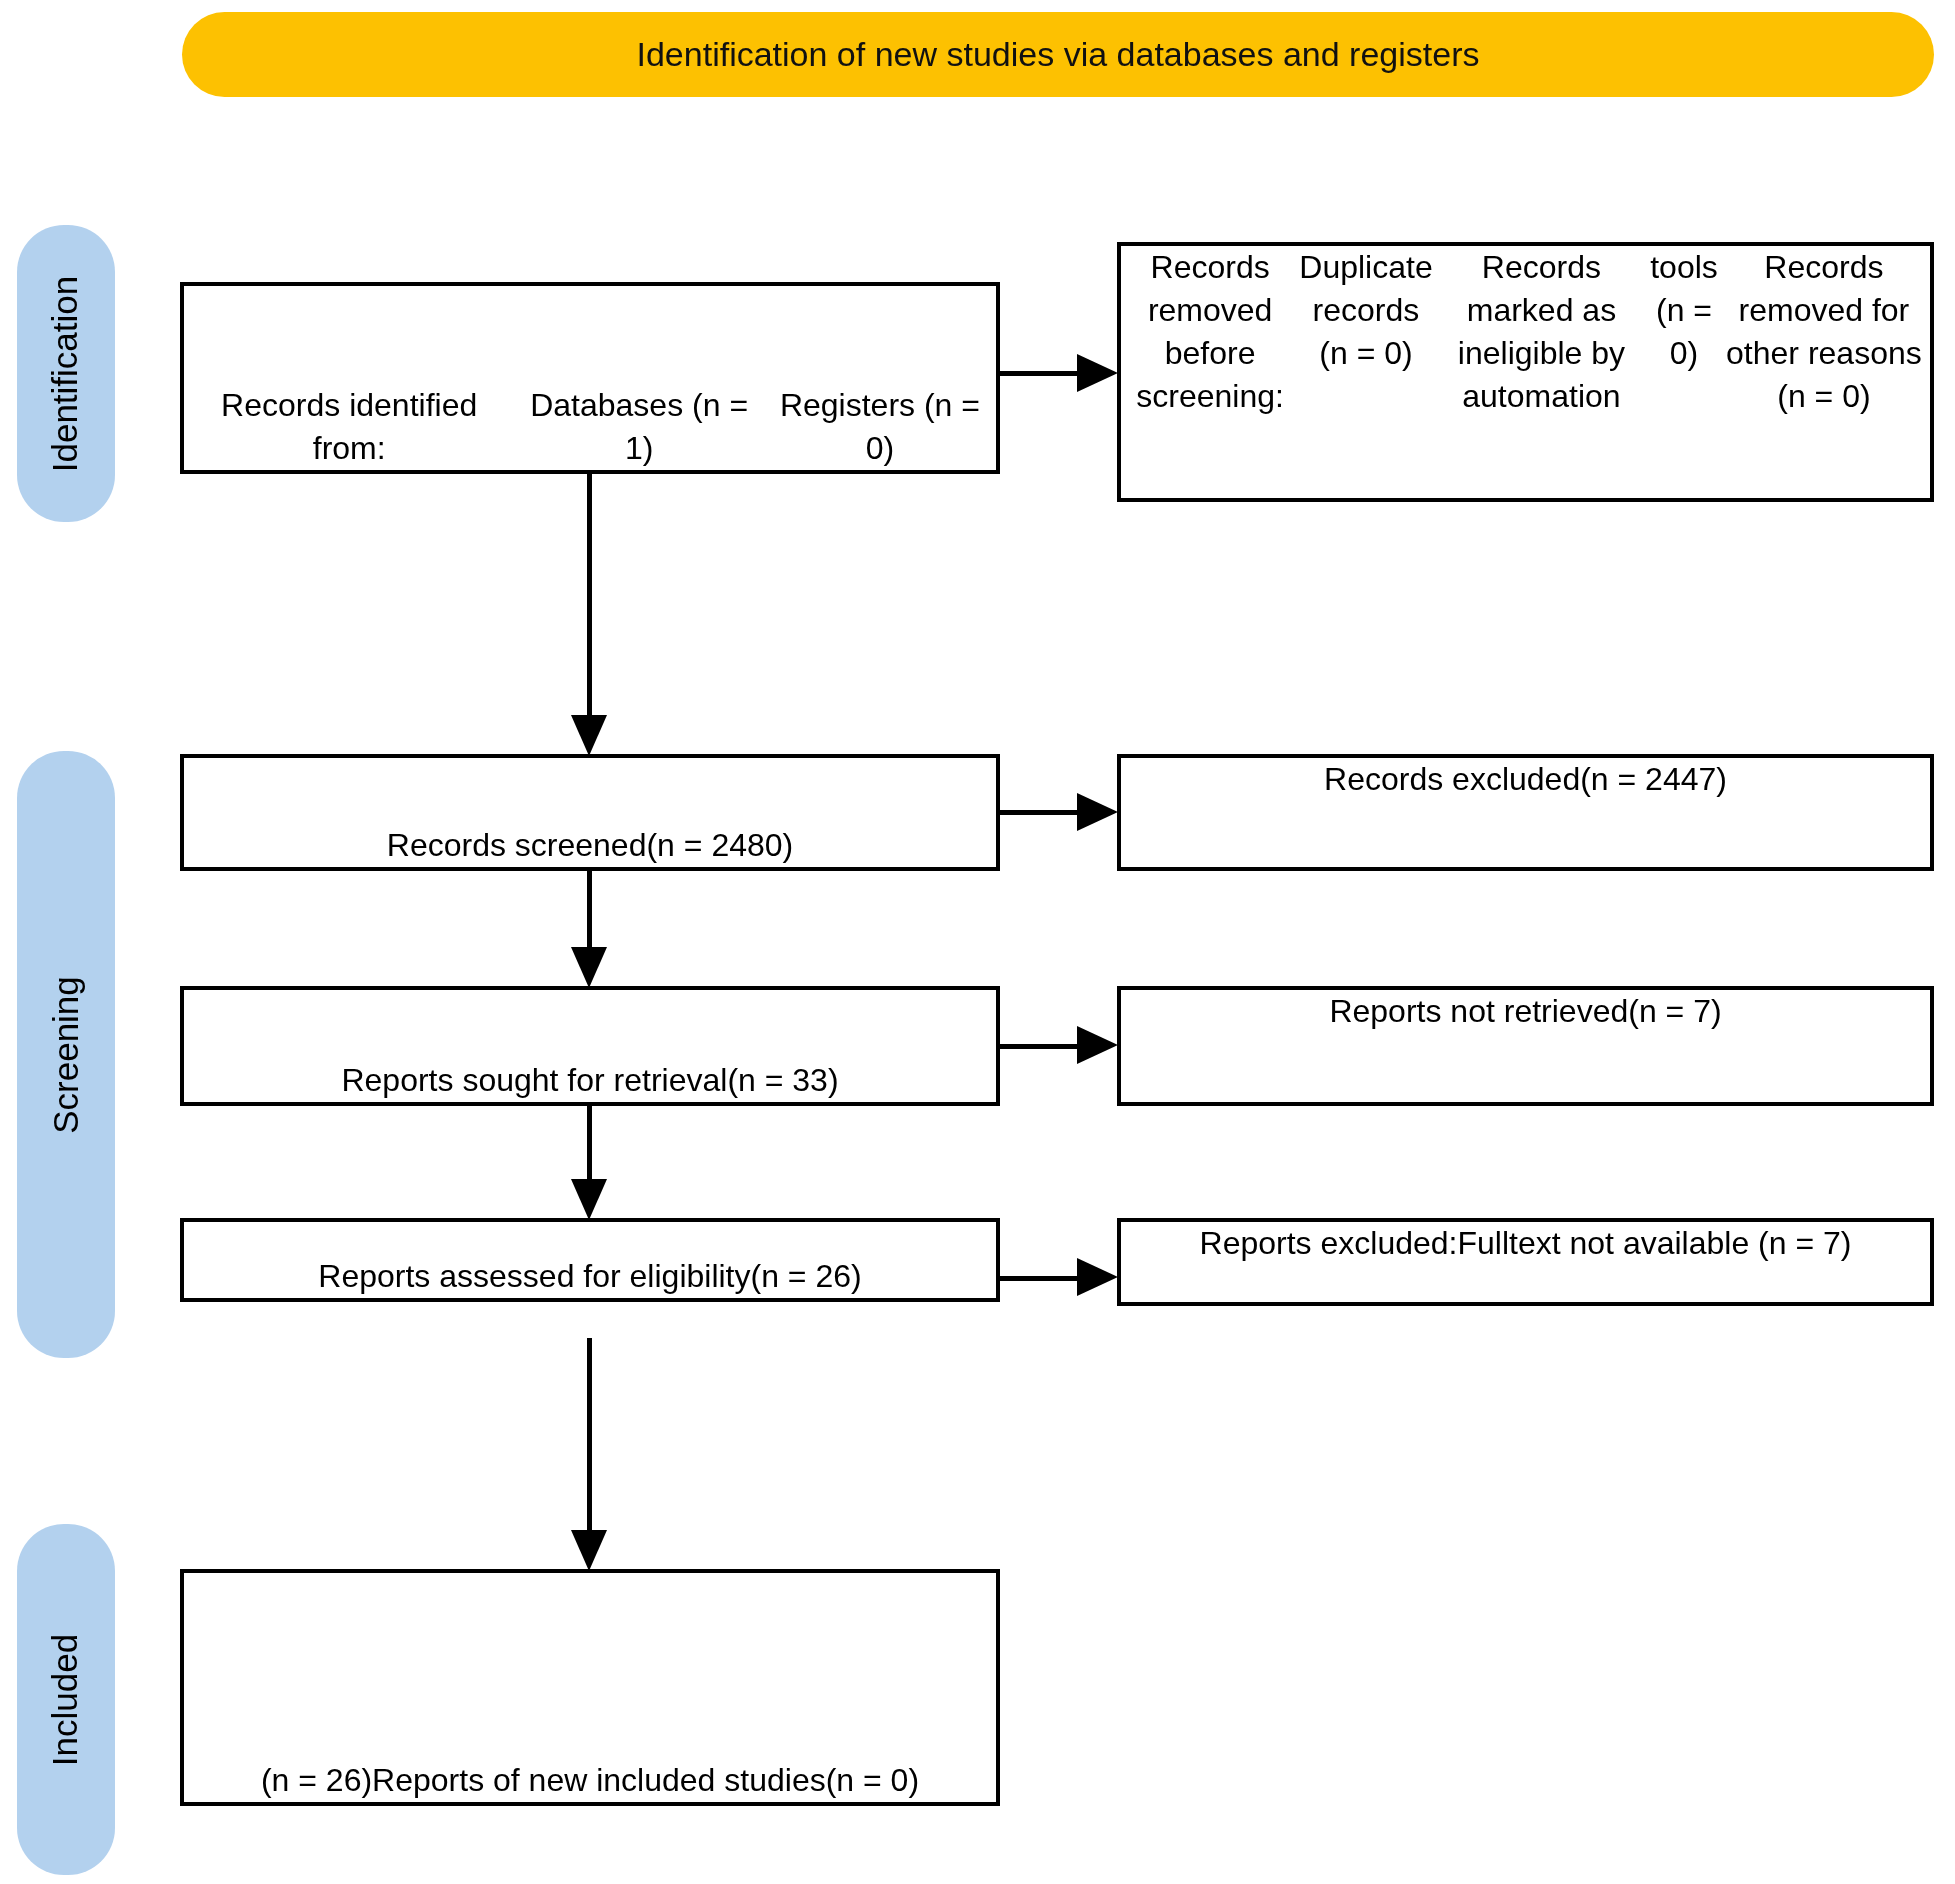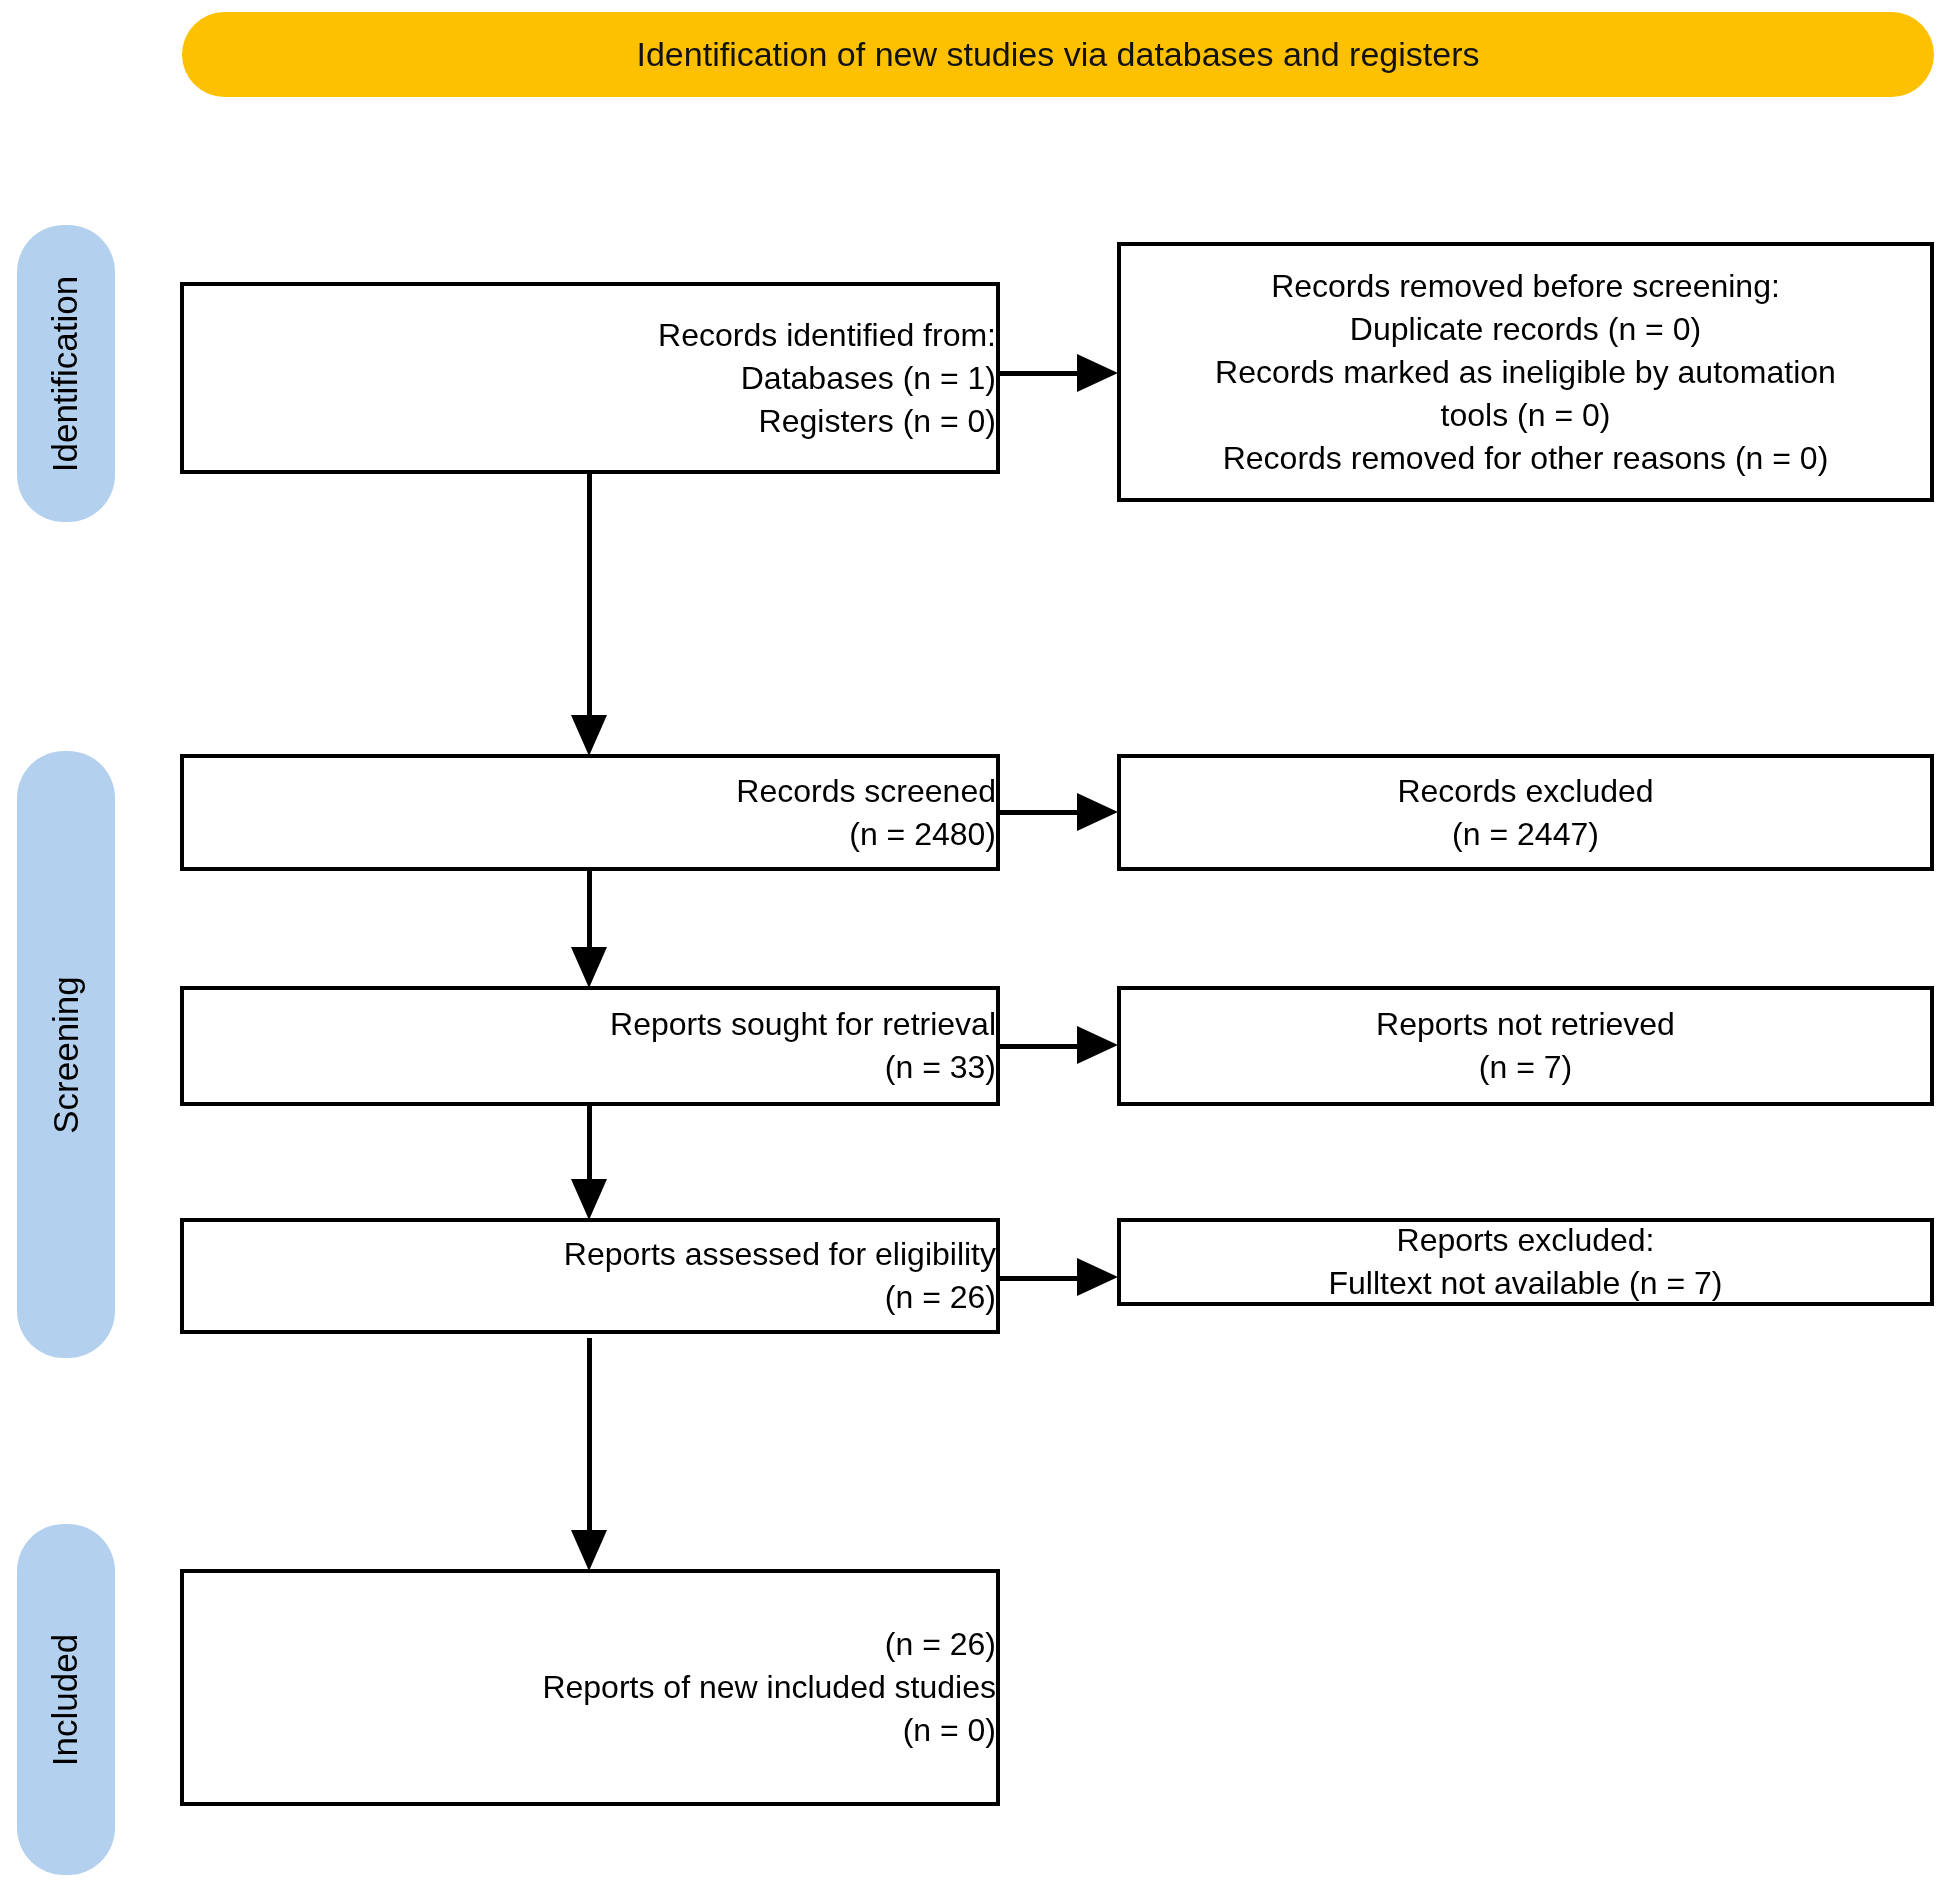--- a/index.html
+++ b/index.html
@@ -29,29 +29,29 @@
     transform:rotate(-90deg); white-space:nowrap;
     font-size:35px; color:#000;
   }
   #stage-identification { top:225px; height:297px; }
   #stage-screening      { top:751px; height:607px; }
   #stage-included       { top:1524px; height:351px; }
 
   
   .box {
     position:absolute; background:#ffffff; border:4.5px solid #000;
-    display:flex; flex-direction:column; justify-content:center;
+    display:flex; flex-direction:row; justify-content:center;
     text-align:center; font-size:32px; line-height:43px;
   }
   .main-col { left:180px;  width:820px;align-items:flex-end; }
   .side-col { left:1117px; width:817px; }
   #box-main-0 { top:282px;  height:192px; }
   #box-main-1 { top:754px; height:117px; }
   #box-main-2 { top:986px; height:120px; }
-  #box-main-3 { top:1218px; height:116px; }
+  #box-main-3 { top:1218px; height:84px; }
   #box-main-4 { top:1569px; height:237px; }
   #box-side-0 { top:242px;  height:260px; }
   #box-side-1 { top:754px; height:117px; }
   #box-side-2 { top:986px; height:120px; }
   #box-side-3 { top:1218px; height:88px;justify-content:center; }
 
   
   .hline { position:absolute; height:4.5px; background:#000; left:1000px; width:77px; }
   .vline { position:absolute; width:4.5px;  background:#000; left:587px; }
   .head-right {

